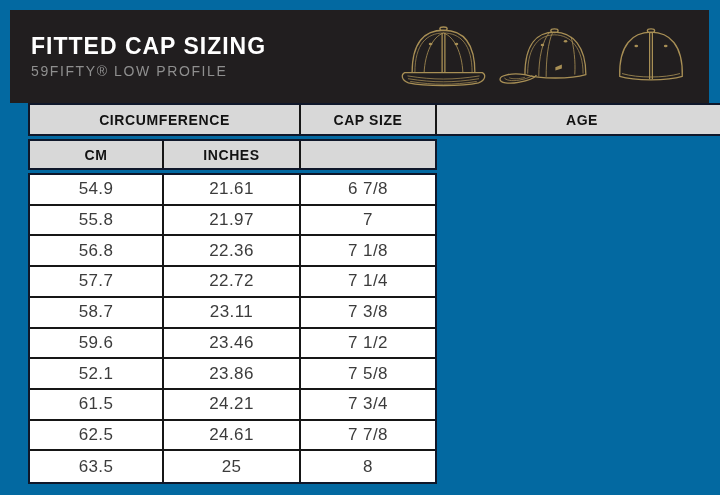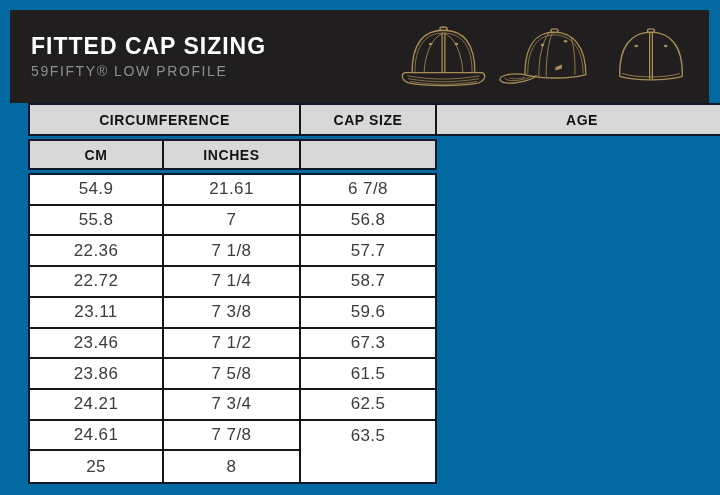--- a/index.html
+++ b/index.html
@@ -130,39 +130,40 @@
     <div class="hcell"></div>
   </div>
 
 
   <div class="seg tbody">
     <div class="cell">54.9</div>
     <div class="cell">21.61</div>
     <div class="cell">6 7/8</div>
 
     <div class="cell">55.8</div>
+    <div class="cell">21.97</div>
     <div class="cell">7</div>
 
     <div class="cell">56.8</div>
     <div class="cell">22.36</div>
     <div class="cell">7 1/8</div>
 
     <div class="cell">57.7</div>
     <div class="cell">22.72</div>
     <div class="cell">7 1/4</div>
 
     <div class="cell">58.7</div>
     <div class="cell">23.11</div>
     <div class="cell">7 3/8</div>
 
     <div class="cell">59.6</div>
     <div class="cell">23.46</div>
     <div class="cell">7 1/2</div>
 
-    <div class="cell">67.3</div>
+    <div class="cell">52.1</div>
     <div class="cell">23.86</div>
     <div class="cell">7 5/8</div>
 
     <div class="cell">61.5</div>
     <div class="cell">24.21</div>
     <div class="cell">7 3/4</div>
 
     <div class="cell">62.5</div>
     <div class="cell">24.61</div>
     <div class="cell">7 7/8</div>

